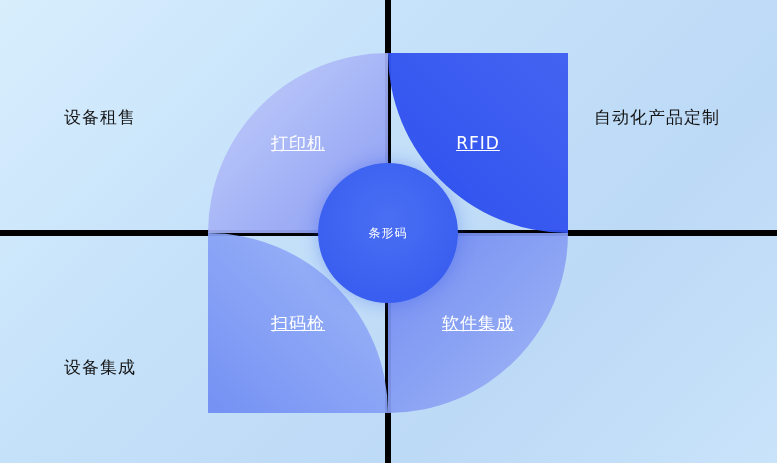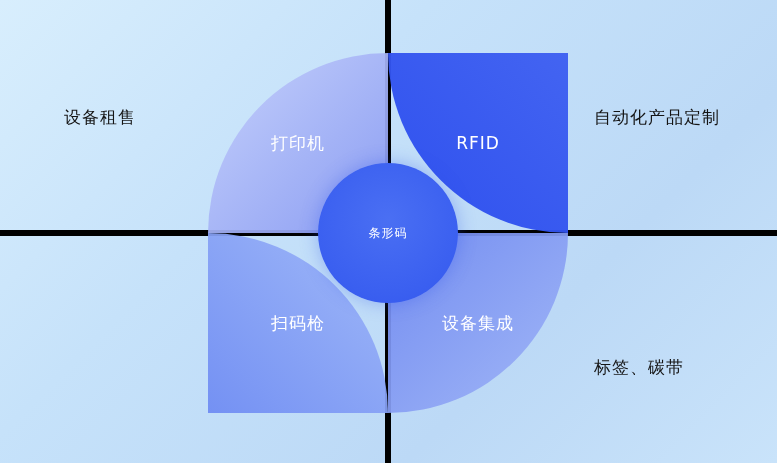--- a/index.html
+++ b/index.html
@@ -64,20 +64,21 @@
       z-index: 2;
     }
 
     .seg {
       display: flex;
       align-items: center;
       justify-content: center;
       color: #ffffff;
       font-size: 17px;
       letter-spacing: 1px;
+      text-decoration: underline;
     }
 
     .seg-tl {
       border-top-left-radius: 100%;
       background: linear-gradient(135deg, rgba(197,207,251,0.93) 0%, rgba(135,152,242,0.93) 100%);
     }
     .seg-tr {
       border-top-right-radius: 100%;
       background: linear-gradient(225deg, rgba(158,182,248,0.93) 0%, rgba(110,139,243,0.93) 100%);
     }
@@ -113,38 +114,38 @@
 </head>
 <body>
 
 <div class="canvas">
 
   <div class="divider-v"></div>
   <div class="divider-h"></div>
 
   <div class="corner-label corner-tl">设备租售</div>
   <div class="corner-label corner-tr">自动化产品定制</div>
-  <div class="corner-label corner-br">标签、碳带</div>
+  <div class="corner-label corner-bl">设备集成</div>
 
   <div class="big-circle">
 
     <div class="seg seg-tl">
       <span>打印机</span>
     </div>
 
     <div class="seg seg-bl">
       <span>RFID</span>
     </div>
 
     <div class="seg seg-tr">
       <span>扫码枪</span>
     </div>
 
     <div class="seg seg-br">
-      <span>设备集成</span>
+      <span>软件集成</span>
     </div>
 
     <div class="center-circle">
       <span>条形码</span>
     </div>
 
   </div>
 
 </div>
 

